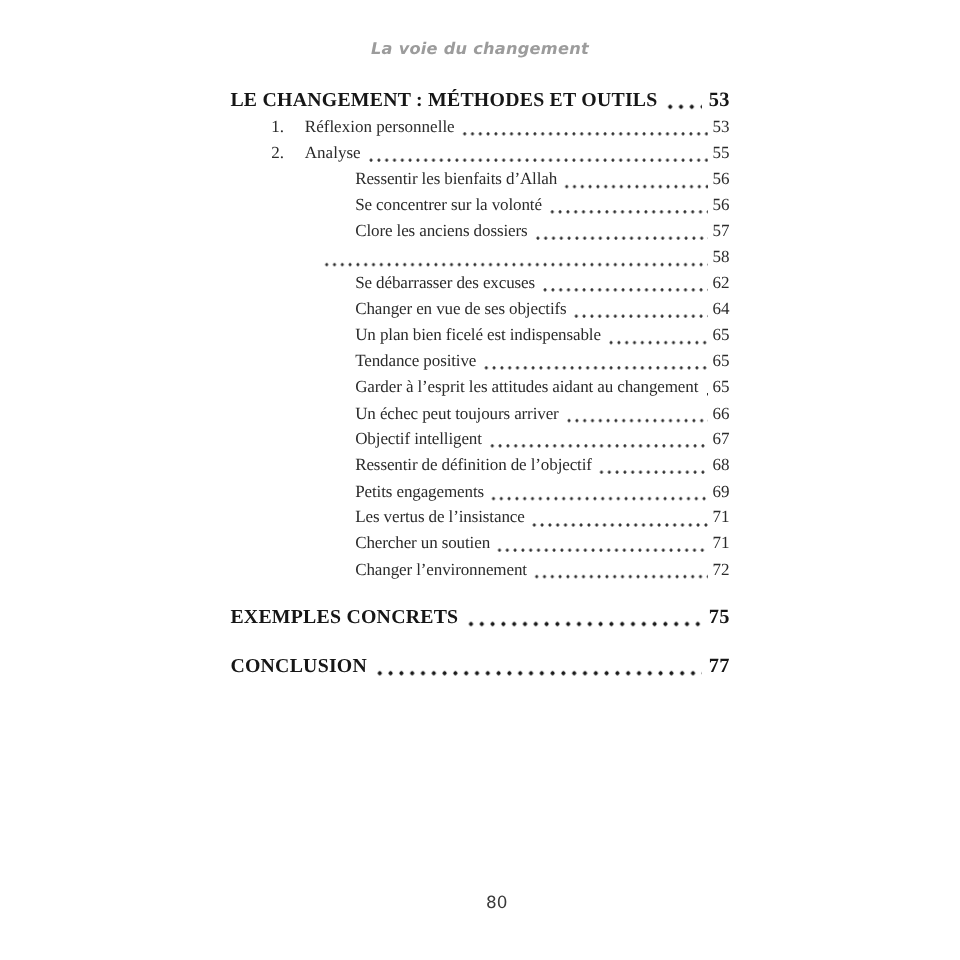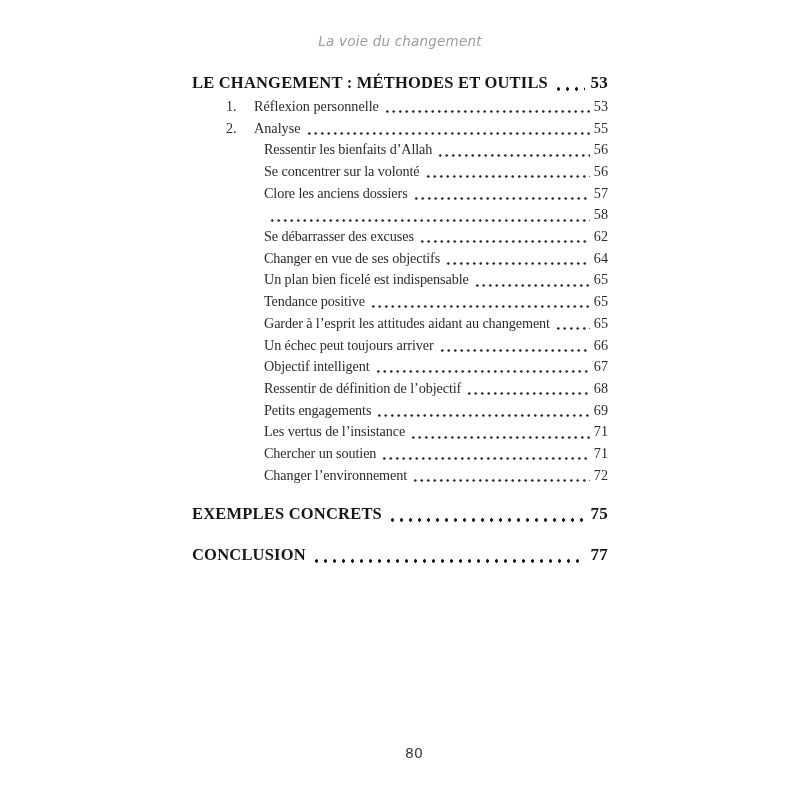--- a/index.html
+++ b/index.html
@@ -20,20 +20,21 @@
     position: absolute;
     top: 33px;
     left: 0;
     right: 0;
     text-align: center;
     font-family: "DejaVu Sans", sans-serif;
     font-style: italic;
     font-size: 13.5px;
     color: #9c9c9c;
     letter-spacing: 0.2px;
+    font-weight: bold;
   }
   .toc {
     position: absolute;
     left: 192px;
     top: 70px;
     width: 416px;
   }
   .row {
     display: flex;
     align-items: flex-end;
@@ -84,20 +85,21 @@
     line-height: 21.7px;
   }
   .row.numbered {
     padding-left: 34px;
   }
   .row.sub {
     padding-left: 72px;
   }
   .row.sub .label {
     letter-spacing: -0.1px;
+    margin-left: 32px;
   }
   .gap-before {
     margin-top: 15px;
   }
   .page-number {
     position: absolute;
     top: 745px;
     left: 0;
     right: 0;
     text-align: center;

